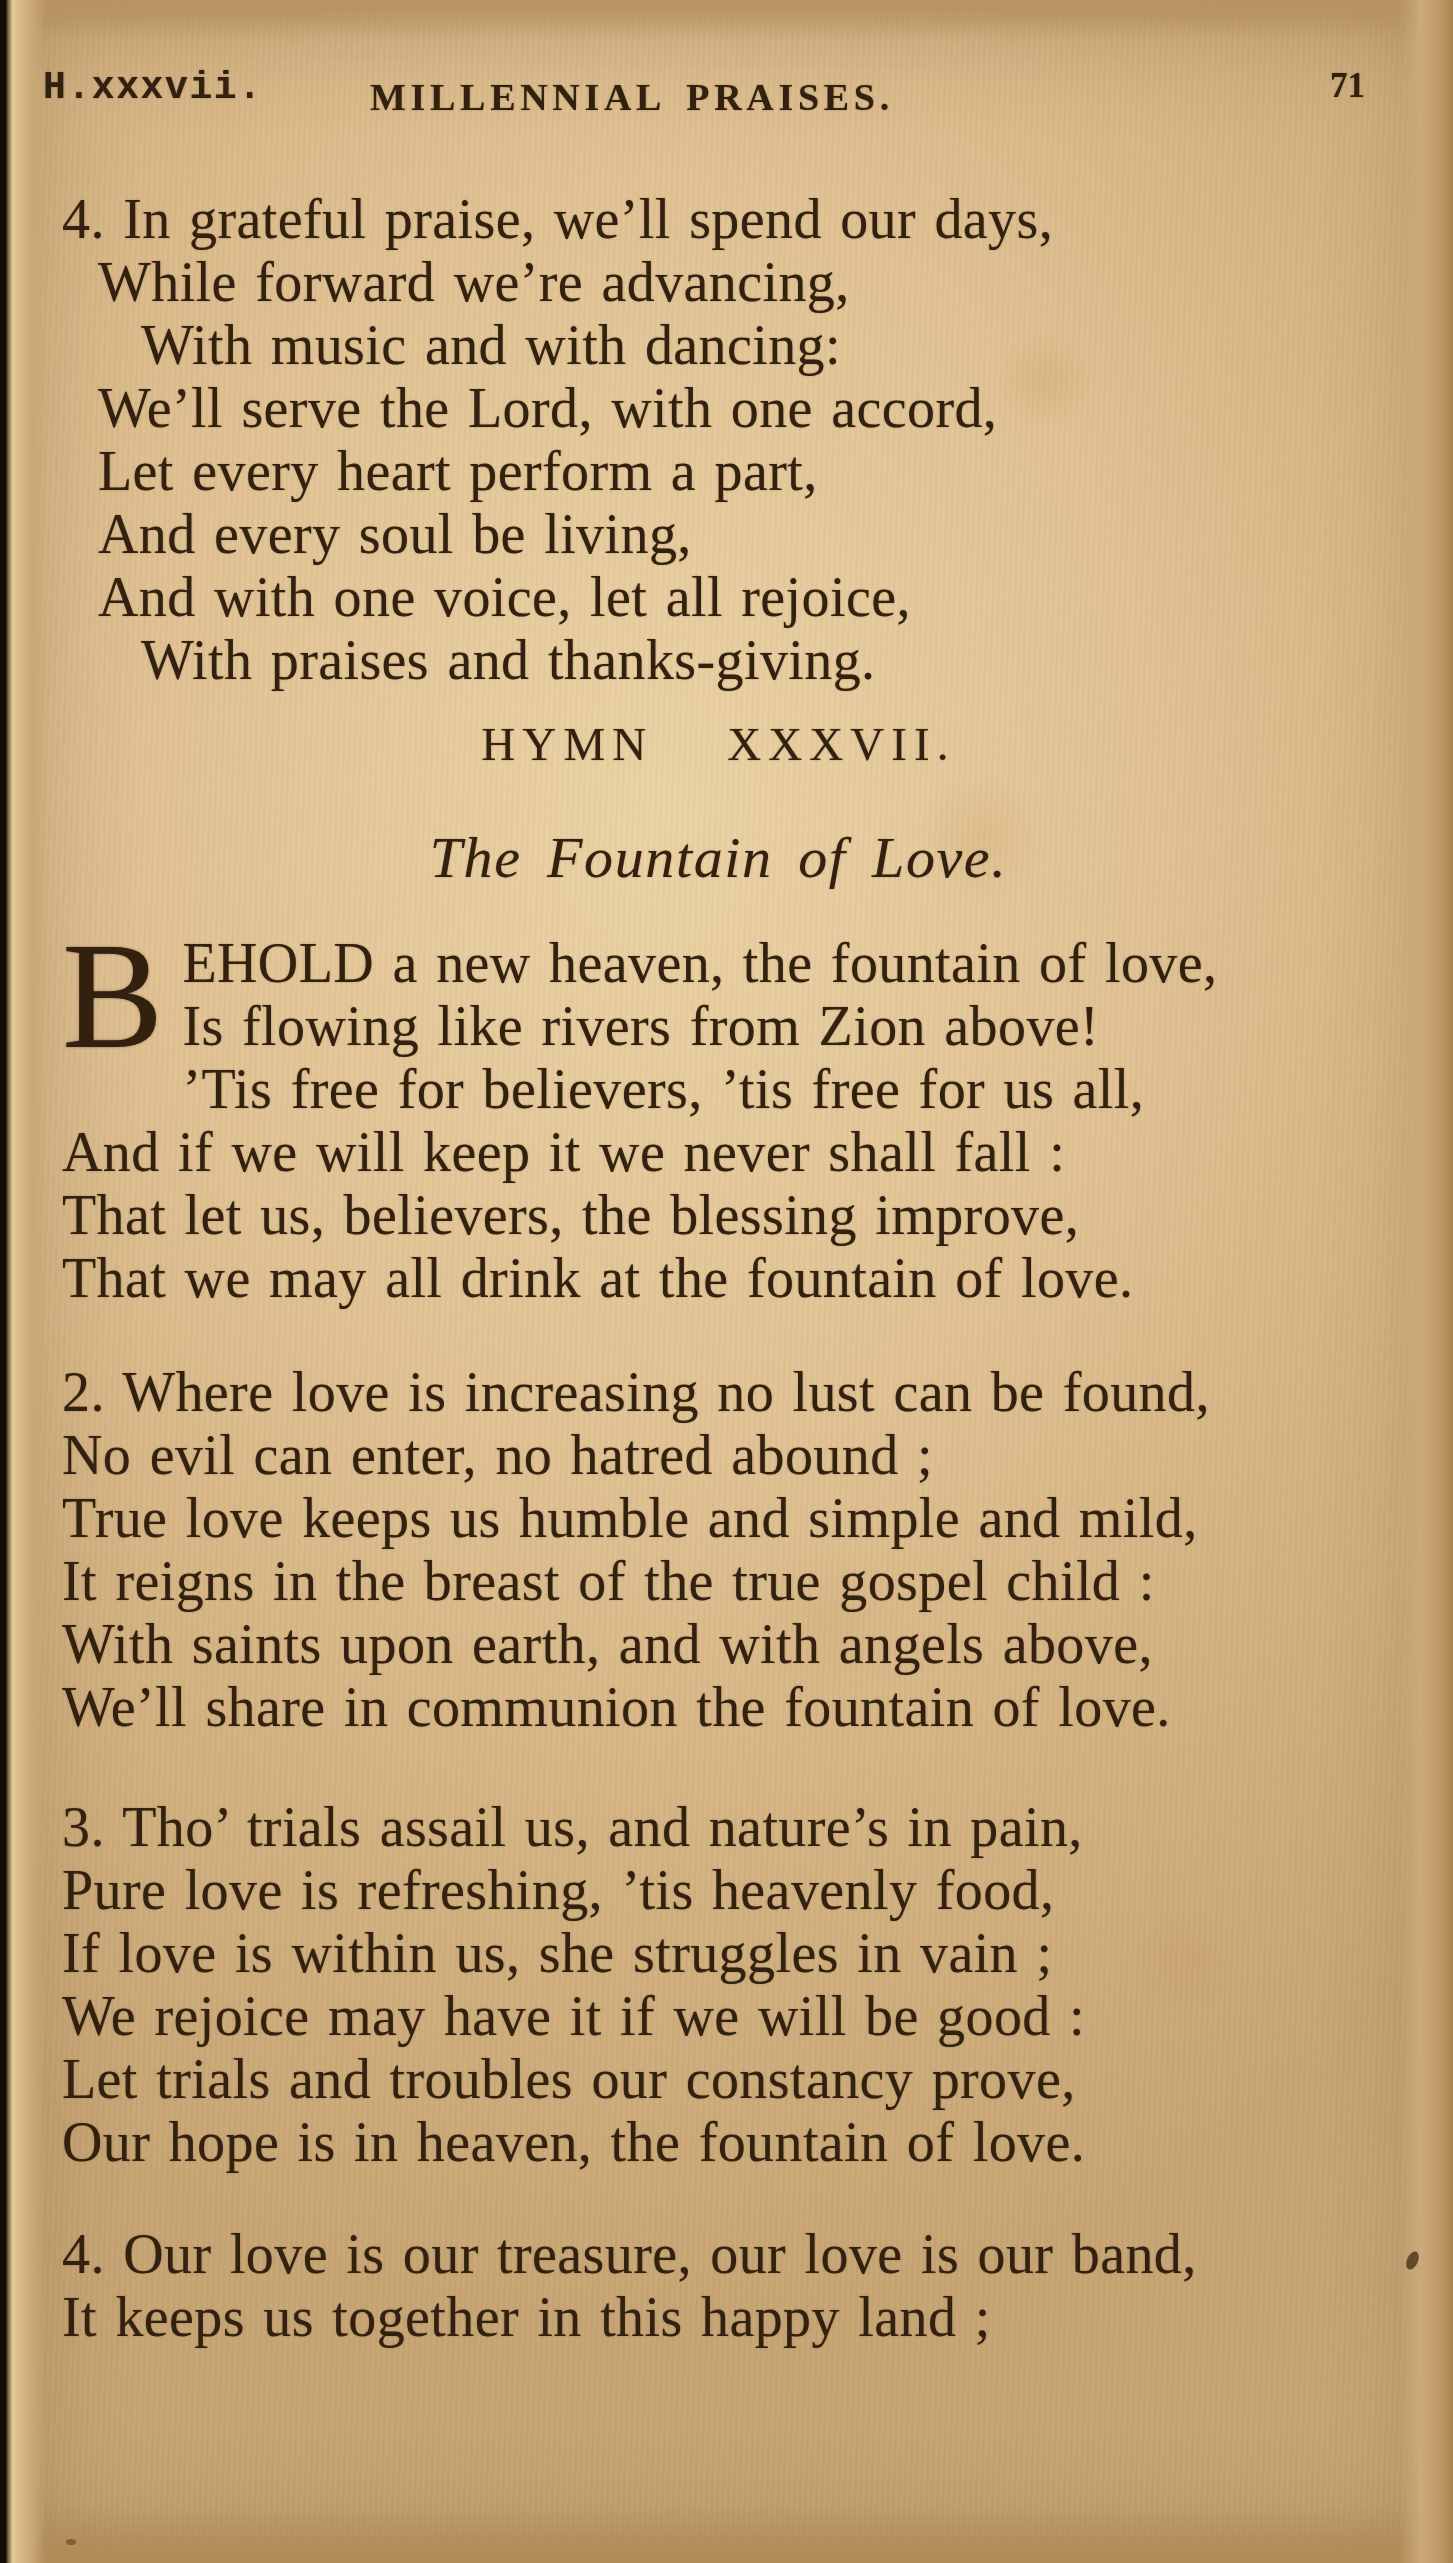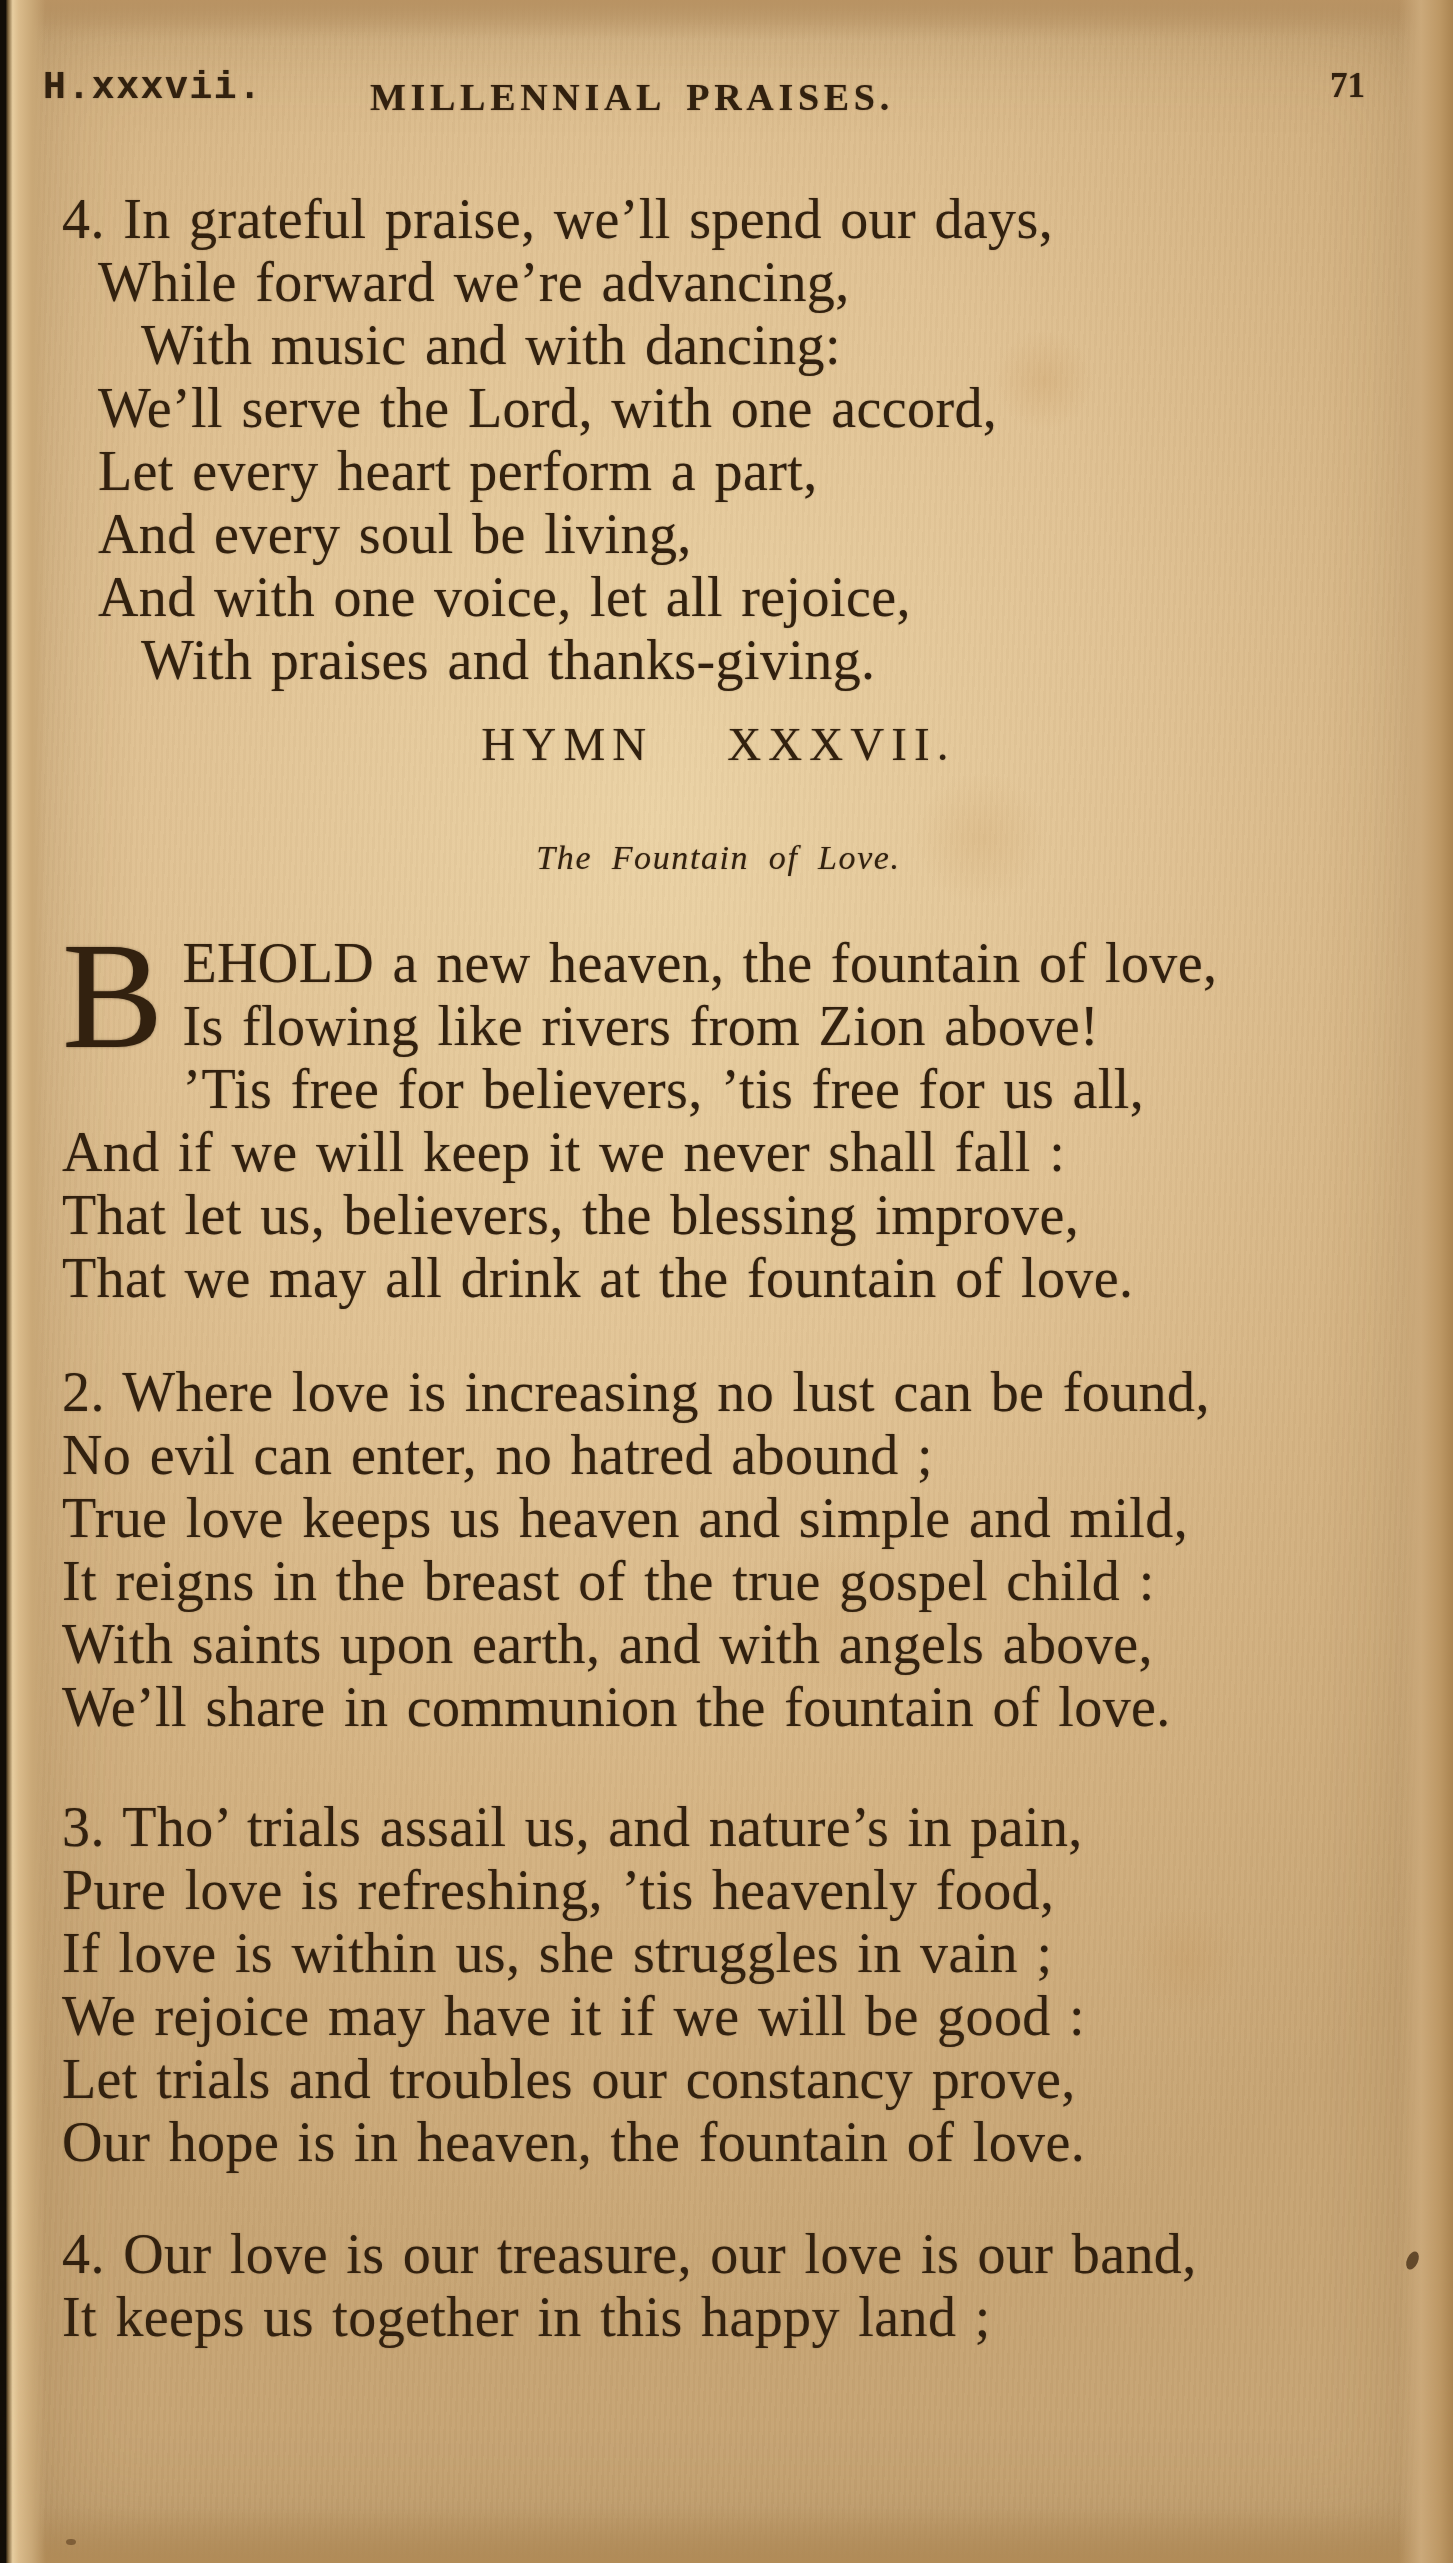--- a/index.html
+++ b/index.html
@@ -36,21 +36,21 @@
 
   .content{position:absolute;left:62px;right:79px;top:188px;}
   .line{font-size:56px;line-height:63px;white-space:nowrap;word-spacing:4px;
     letter-spacing:0.4px;text-shadow:0 0 1.6px rgba(52,34,16,0.38);}
   .pv .line{margin-left:36px;}
   .pv .first{margin-left:0;}
   .pv .indent{margin-left:79px;}
 
   .hymn-heading{margin-top:17.4px;text-align:center;font-size:47px;line-height:71px;
     letter-spacing:7.1px;word-spacing:55px;text-shadow:0 0 1.6px rgba(52,34,16,0.45);}
-  .hymn-subtitle{margin-top:46px;text-align:center;font-style:italic;font-size:34px;line-height:63px;
+  .hymn-subtitle{margin-top:46px;text-align:center;font-style:italic;font-size:58px;line-height:63px;
     letter-spacing:1.6px;word-spacing:9.5px;text-shadow:0 0 1.6px rgba(52,34,16,0.4);}
 
   .stanza{margin-top:51px;}
   .stanza.s1{margin-top:43px;}
   .stanza.s3{margin-top:57px;}
   .stanza.s4{margin-top:49px;}
   .dropcap{float:left;font-size:152px;line-height:119px;height:122px;
     padding:4.7px 19px 0 0;text-shadow:0 0 2.4px rgba(52,34,16,0.5);}
   .speck{position:absolute;border-radius:50%;}
   .speck-1{left:1407px;top:2251px;width:11px;height:19px;background:#4a3218;opacity:.8;transform:rotate(24deg);}
@@ -93,21 +93,21 @@
       <div class="line">Is flowing like rivers from Zion above!</div>
       <div class="line">’Tis free for believers, ’tis free for us all,</div>
       <div class="line">And if we will keep it we never shall fall :</div>
       <div class="line">That let us, believers, the blessing improve,</div>
       <div class="line">That we may all drink at the fountain of love.</div>
     </div>
 
     <div class="stanza s2">
       <div class="line">2. Where love is increasing no lust can be found,</div>
       <div class="line">No evil can enter, no hatred abound ;</div>
-      <div class="line">True love keeps us heaven and simple and mild,</div>
+      <div class="line">True love keeps us humble and simple and mild,</div>
       <div class="line">It reigns in the breast of the true gospel child :</div>
       <div class="line">With saints upon earth, and with angels above,</div>
       <div class="line">We’ll share in communion the fountain of love.</div>
     </div>
 
     <div class="stanza s3">
       <div class="line">3. Tho’ trials assail us, and nature’s in pain,</div>
       <div class="line">Pure love is refreshing, ’tis heavenly food,</div>
       <div class="line">If love is within us, she struggles in vain ;</div>
       <div class="line">We rejoice may have it if we will be good :</div>

